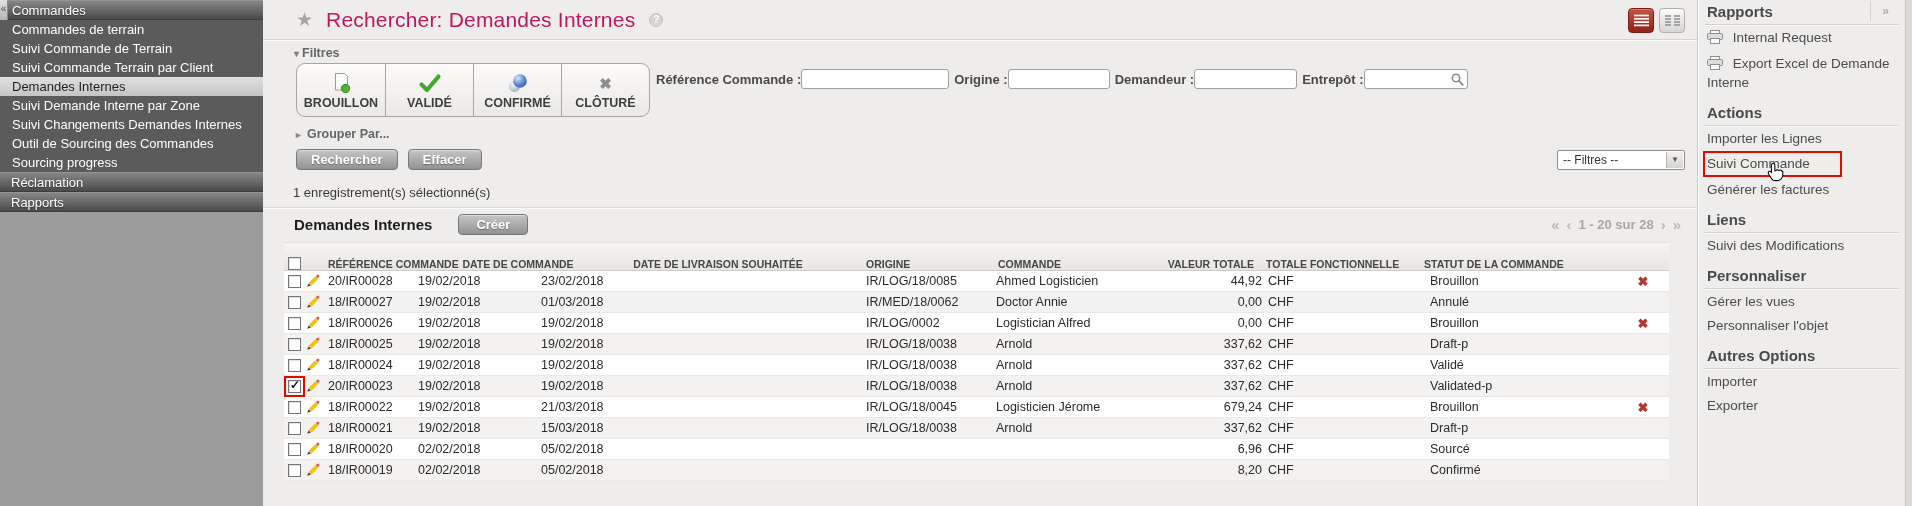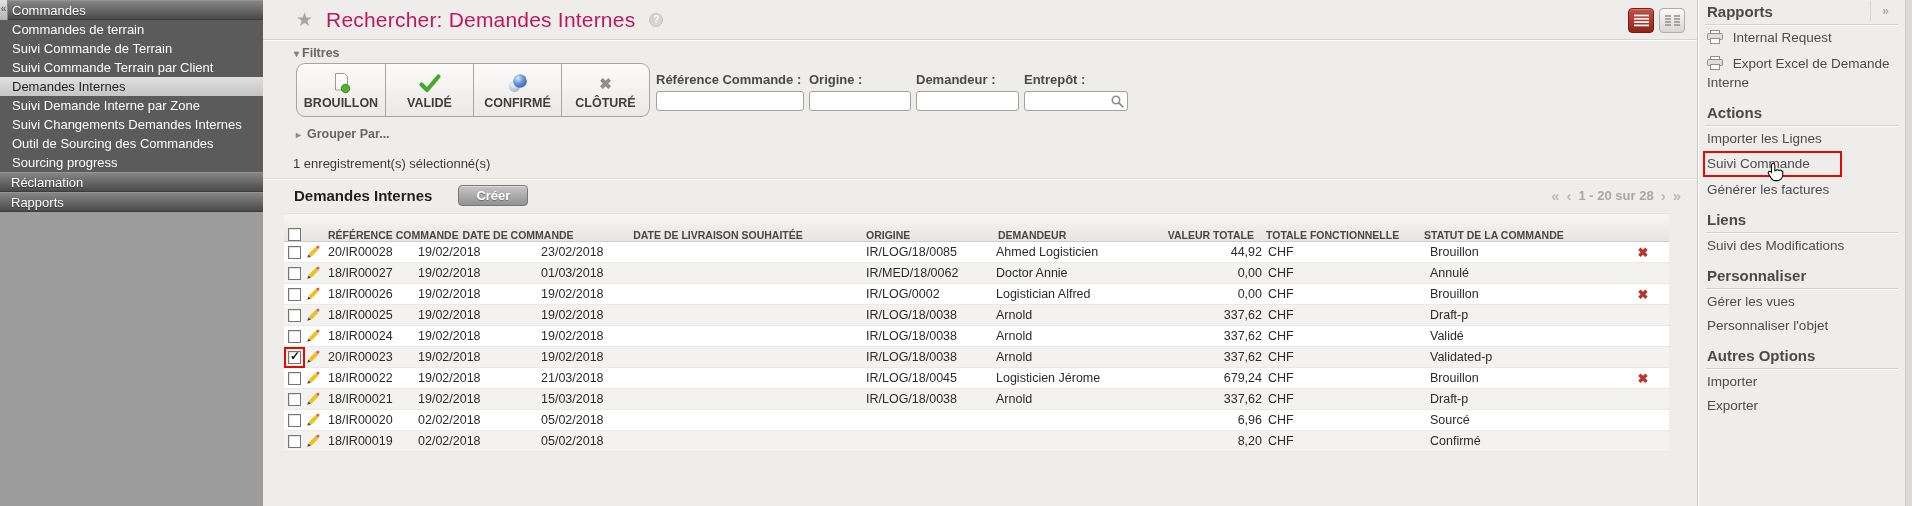--- a/index.html
+++ b/index.html
@@ -31,21 +31,21 @@
 
   .filter-row { display:flex; align-items:flex-start; margin:3px 0 0 33px; }
   .state-group { display:flex; height:54px; border:1px solid #a8a6a3; border-radius:9px; overflow:hidden; background:linear-gradient(#fcfbfa,#ebe9e6); }
   .state-btn { width:88px; display:flex; flex-direction:column; align-items:center; justify-content:center; gap:2px; border-left:1px solid #a8a6a3; cursor:pointer; }
   .state-btn:first-child { border-left:none; }
   .state-label { font-size:12.5px; font-weight:bold; color:#3e3e3e; }
   .s-icon { height:24px; display:flex; align-items:flex-end; justify-content:center; }
   .x-glyph { font-size:15px; font-weight:bold; color:#8d8d8d; line-height:20px; }
 
   .fields { display:flex; margin-left:6px; gap:5px; padding-top:6px; }
-  .field { display:flex; flex-direction:column; }
+  .field { display:flex; flex-direction:row; }
   .field label { font-size:13px; font-weight:bold; color:#4a4a4a; height:22px; line-height:22px; white-space:nowrap; }
   .field input { height:20px; border:1px solid #a3a19e; border-radius:3px; background:#fff; padding:0 4px; font-size:12px; font-family:"Liberation Sans",sans-serif; }
   .w1 { width:148px; } .w2 { width:102px; } .w3 { width:103px; } .w4 { width:104px; }
   .inputwrap { position:relative; }
   .inputwrap svg { position:absolute; right:4px; top:4px; cursor:pointer; }
 
   .groupby-row { margin:10px 0 0 31px; font-size:12.5px; font-weight:bold; color:#666; cursor:pointer; }
   .groupby-row .tri { font-size:9px; color:#8b8b8b; margin-right:4px; }
 
   .actions-row { display:flex; align-items:center; margin:8px 0 0 33px; padding-right:12px; }
@@ -232,20 +232,28 @@
               </svg>
           </span>
         </div>
       </div>
     </div>
 
     <div class="groupby-row">
       <span class="tri">►</span><span>Grouper Par...</span>
     </div>
 
+    <div class="actions-row">
+      <button class="btn">Rechercher</button>
+      <button class="btn">Effacer</button>
+      <div class="filters-select">
+        <span class="txt">-- Filtres --</span>
+        <span class="select-arrow">▼</span>
+      </div>
+    </div>
 
     <div class="selection-info">1 enregistrement(s) sélectionné(s)</div>
     <div class="h-divider"></div>
 
     <div class="table-head-row">
       <span class="table-title">Demandes Internes</span>
       <button class="btn create">Créer</button>
       <div class="pagination">
         <span class="pg-arrow">«</span>
         <span class="pg-arrow">‹</span>
@@ -256,21 +264,21 @@
     </div>
 
     <div class="table">
       <div class="thead">
         <span class="th hc-cb"><span class="cbwrap"><span class="cbx"></span></span></span>
         <span class="th hc-pencil"></span>
         <span class="th hc-ref">RÉFÉRENCE COMMANDE</span>
         <span class="th hc-date1">DATE DE COMMANDE</span>
         <span class="th hc-date2">DATE DE LIVRAISON SOUHAITÉE</span>
         <span class="th hc-origin">ORIGINE</span>
-        <span class="th hc-req">DEMANDEUR</span>
+        <span class="th hc-req">COMMANDE</span>
         <span class="th hc-total">VALEUR TOTALE</span>
         <span class="th hc-curr">TOTALE FONCTIONNELLE</span>
         <span class="th hc-status">STATUT DE LA COMMANDE</span>
         <span class="th hc-del"></span>
       </div>
       <div class="tbody">
           <div class="tr">
     <span class="td c-cb">
       <span class="cbwrap">
         <span class="cbx"></span>

